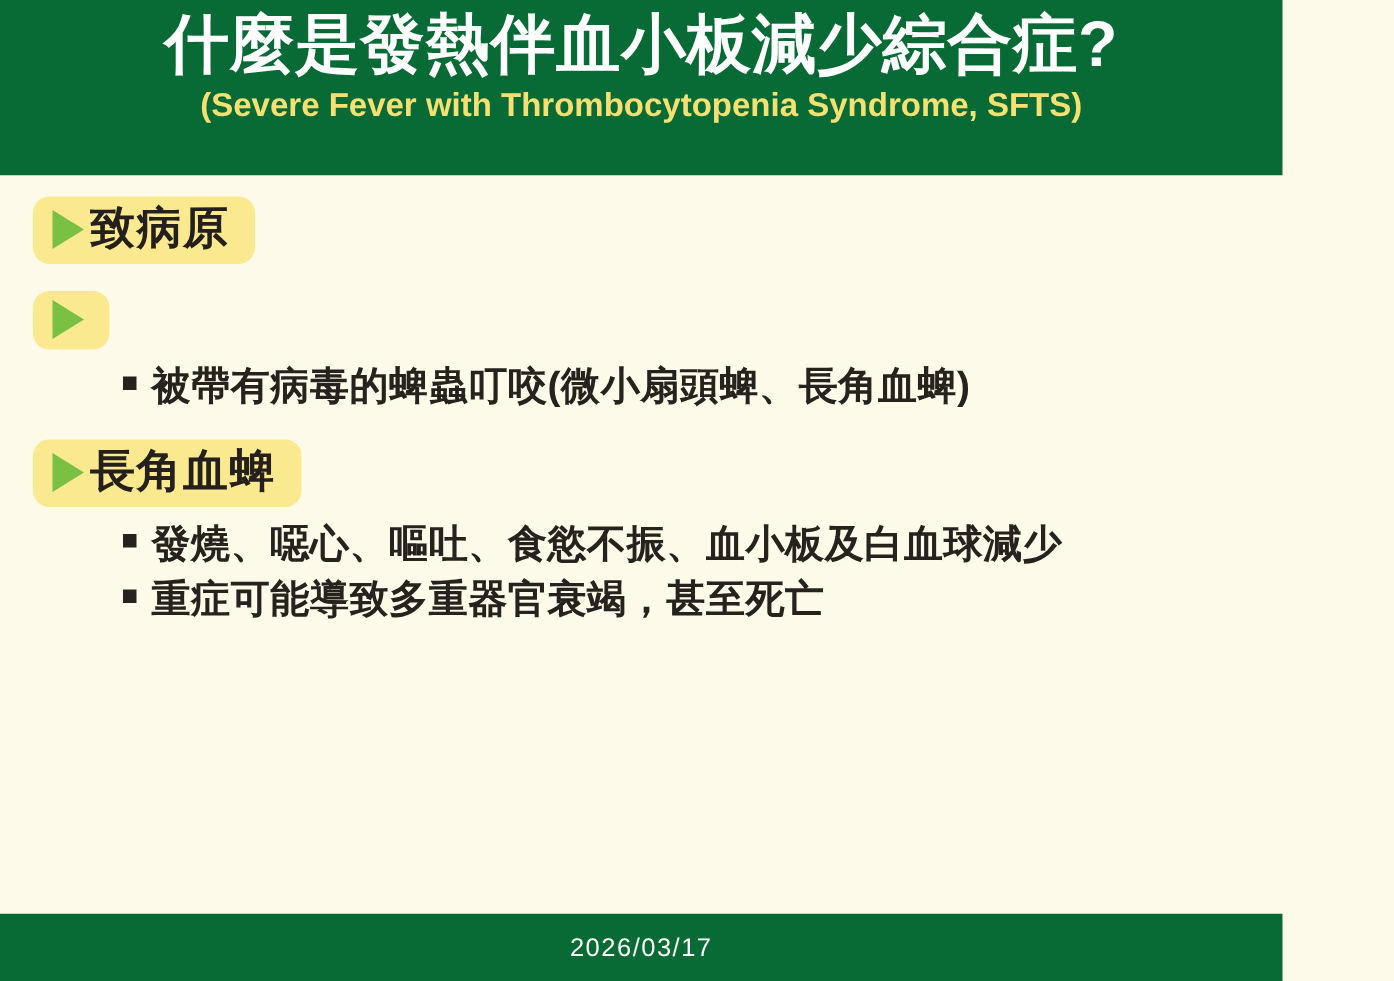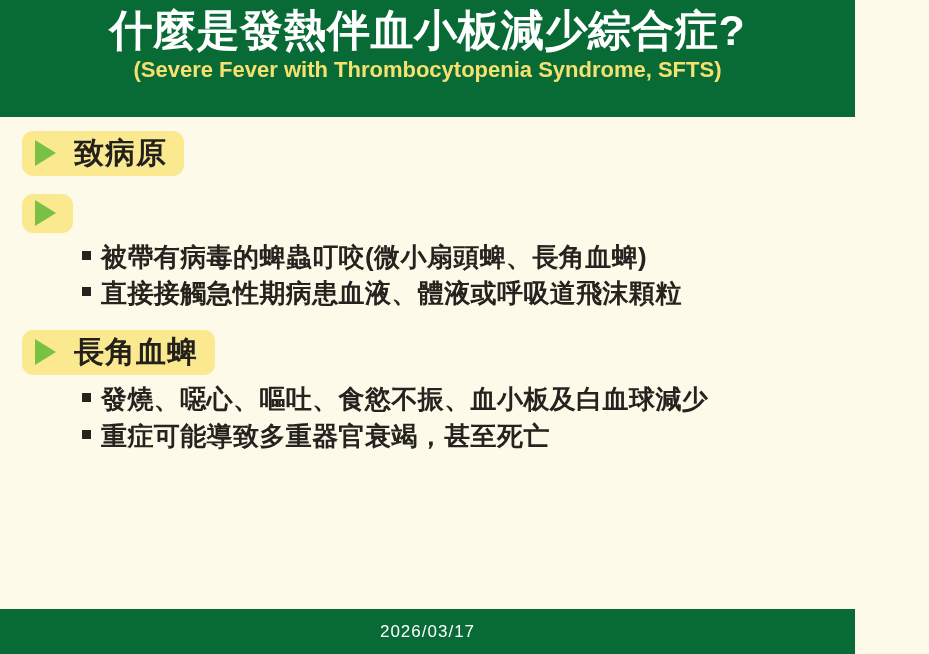--- a/index.html
+++ b/index.html
@@ -71,21 +71,21 @@
   }
 
   .section {
     padding: 0 0 0 22px;
     margin-bottom: 3px;
   }
 
   .section-header {
     display: inline-flex;
     align-items: center;
-    gap: 18px;
+    gap: 4px;
     background: #fae98e;
     border-radius: 11px;
     padding: 6px 17px 7px 13px;
     margin-bottom: 4px;
   }
 
   .tri-icon {
     display: inline-block;
     width: 0;
     height: 0;
@@ -182,24 +182,20 @@
     </div>
 
     <div class="section section-transmission">
       <div class="section-header">
         <span class="tri-icon"></span>
       </div>
       <ul class="bullet-list">
         <li class="bullet-item">
           <span class="bullet-marker"></span>
           <span class="bullet-text">被帶有病毒的蜱蟲叮咬(微小扇頭蜱、長角血蜱)</span>
-        </li>
-        <li class="bullet-item">
-          <span class="bullet-marker"></span>
-          <span class="bullet-text">直接接觸急性期病患血液、體液或呼吸道飛沫顆粒</span>
         </li>
       </ul>
     </div>
 
     <div class="section section-symptoms">
       <div class="section-header">
         <span class="tri-icon"></span>
         <span class="section-title">長角血蜱</span>
       </div>
       <ul class="bullet-list">

